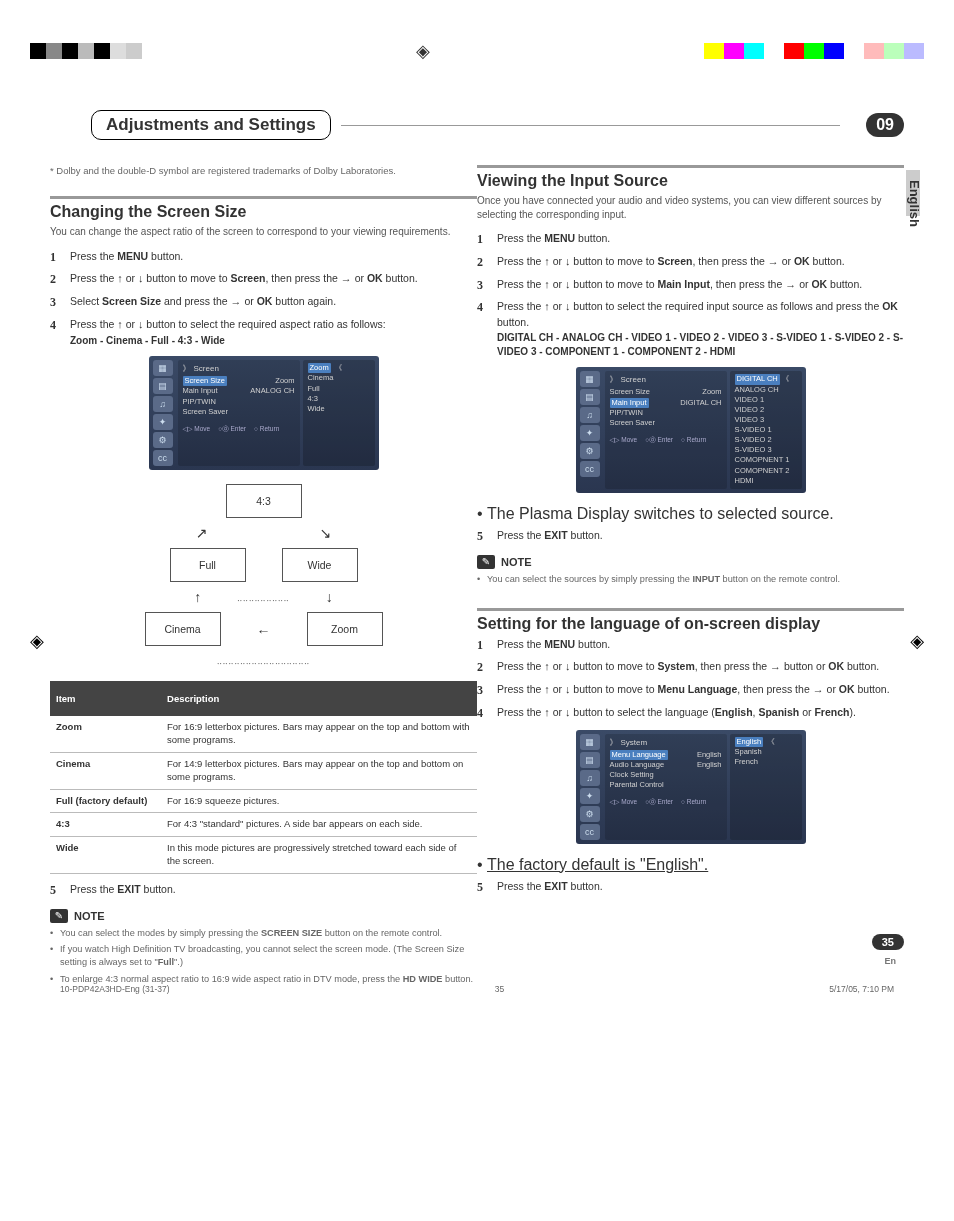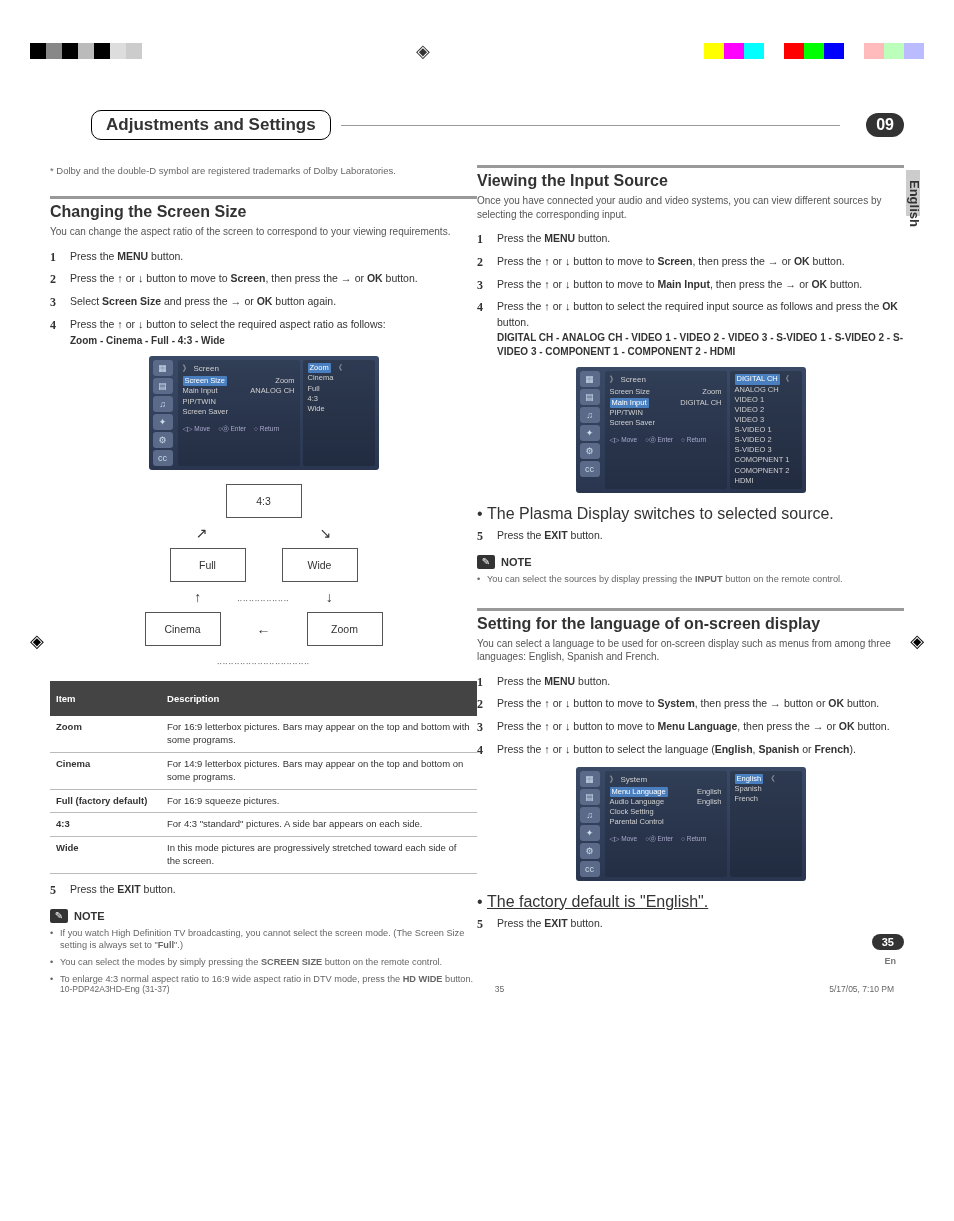--- a/index.html
+++ b/index.html
@@ -238,22 +238,22 @@
     <div class="step" style="margin-top:8px">
         <span class="step-num">5</span>
         <span class="step-body"><span>Press the </span><b>EXIT</b><span> button.</span></span>
       </div>
 
     <div class="note-header">
         <span class="note-icon">✎</span>
         <span class="note-label">NOTE</span>
       </div>
     <ul class="note-list">
+      <li><span>You can select the modes by simply pressing the </span><b>SCREEN SIZE</b><span> button on the remote control.</span></li>
       <li><span>If you watch High Definition TV broadcasting, you cannot select the screen mode. (The Screen Size setting is always set to "</span><b>Full</b><span>".)</span></li>
-      <li><span>You can select the modes by simply pressing the </span><b>SCREEN SIZE</b><span> button on the remote control.</span></li>
       <li><span>To enlarge 4:3 normal aspect ratio to 16:9 wide aspect ratio in DTV mode, press the </span><b>HD WIDE</b><span> button.</span></li>
     </ul>
   </div>
 
   <div class="col">
     <div class="section-rule"></div>
     <div class="section-title">Viewing the Input Source</div>
     <div class="section-intro">Once you have connected your audio and video systems, you can view different sources by selecting the corresponding input.</div>
 
     <div class="step">
@@ -326,27 +326,26 @@
     <div class="step">
         <span class="step-num">5</span>
         <span class="step-body"><span>Press the </span><b>EXIT</b><span> button.</span></span>
       </div>
 
     <div class="note-header">
         <span class="note-icon">✎</span>
         <span class="note-label">NOTE</span>
       </div>
     <ul class="note-list">
-      <li><span>You can select the sources by display pressing the </span><b>INPUT</b><span> button on the remote control.</span></li>
+      <li><span>You can select the sources by simply pressing the </span><b>INPUT</b><span> button on the remote control.</span></li>
     </ul>
 
     <div style="height:18px"></div>
     <div class="section-rule"></div>
     <div class="section-title">Setting for the language of on-screen display</div>
-    <div class="section-intro">You can select a language to be used for on-screen display such as menus from among three languages: English, Spanish and French.</div>
 
     <div class="step">
         <span class="step-num">1</span>
         <span class="step-body"><span>Press the </span><b>MENU</b><span> button.</span></span>
       </div>
     <div class="step">
         <span class="step-num">2</span>
         <span class="step-body"><span>Press the </span><span class="arrow">↑</span><span> or </span><span class="arrow">↓</span><span> button to move to </span><b>System</b><span>, then press the </span><span class="arrow">→</span><span> button or </span><b>OK</b><span> button.</span></span>
       </div>
     <div class="step">

